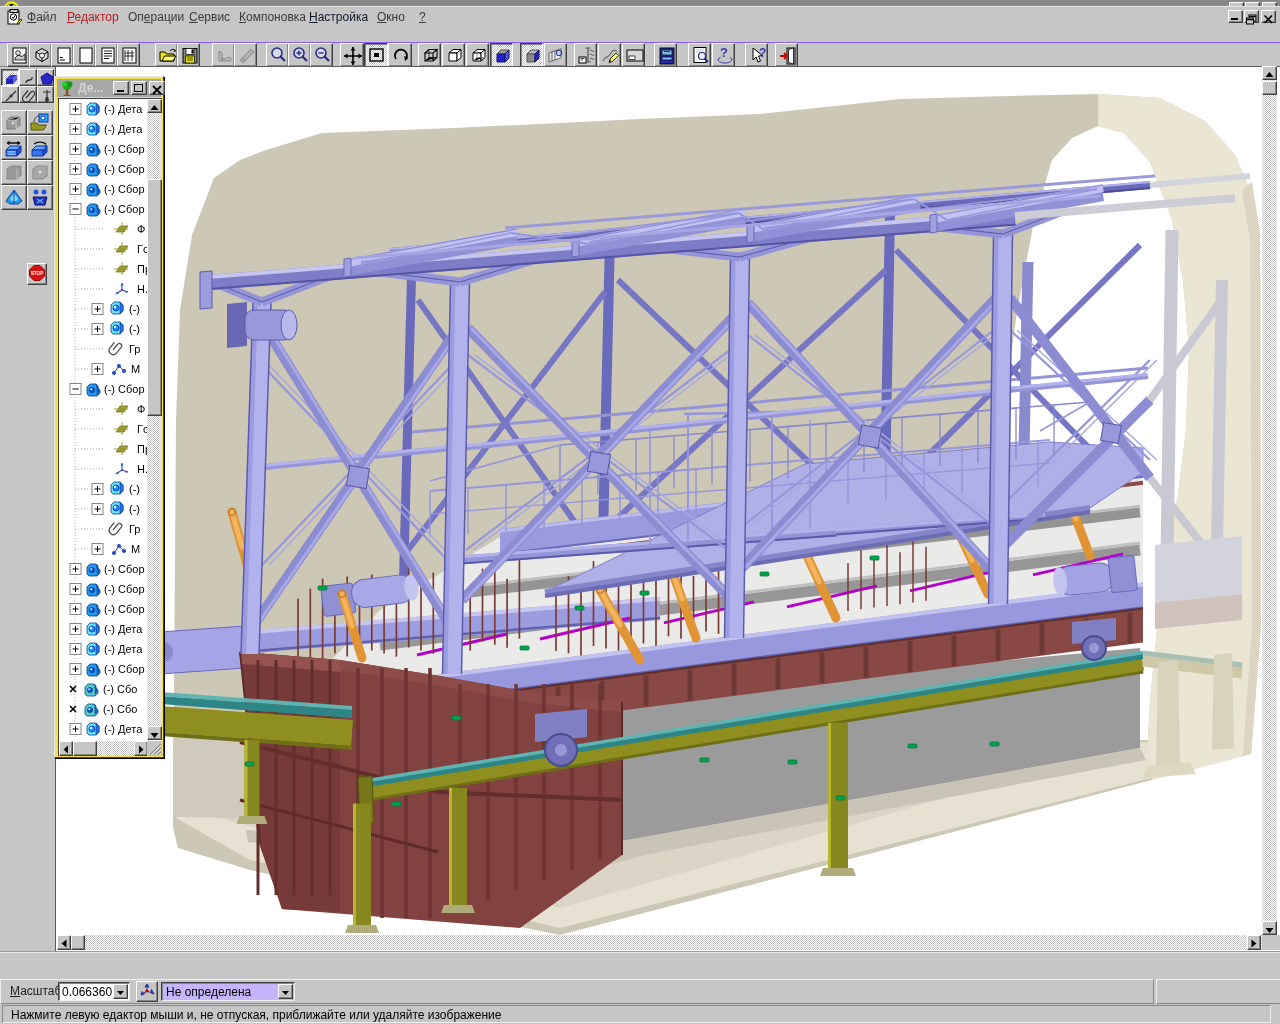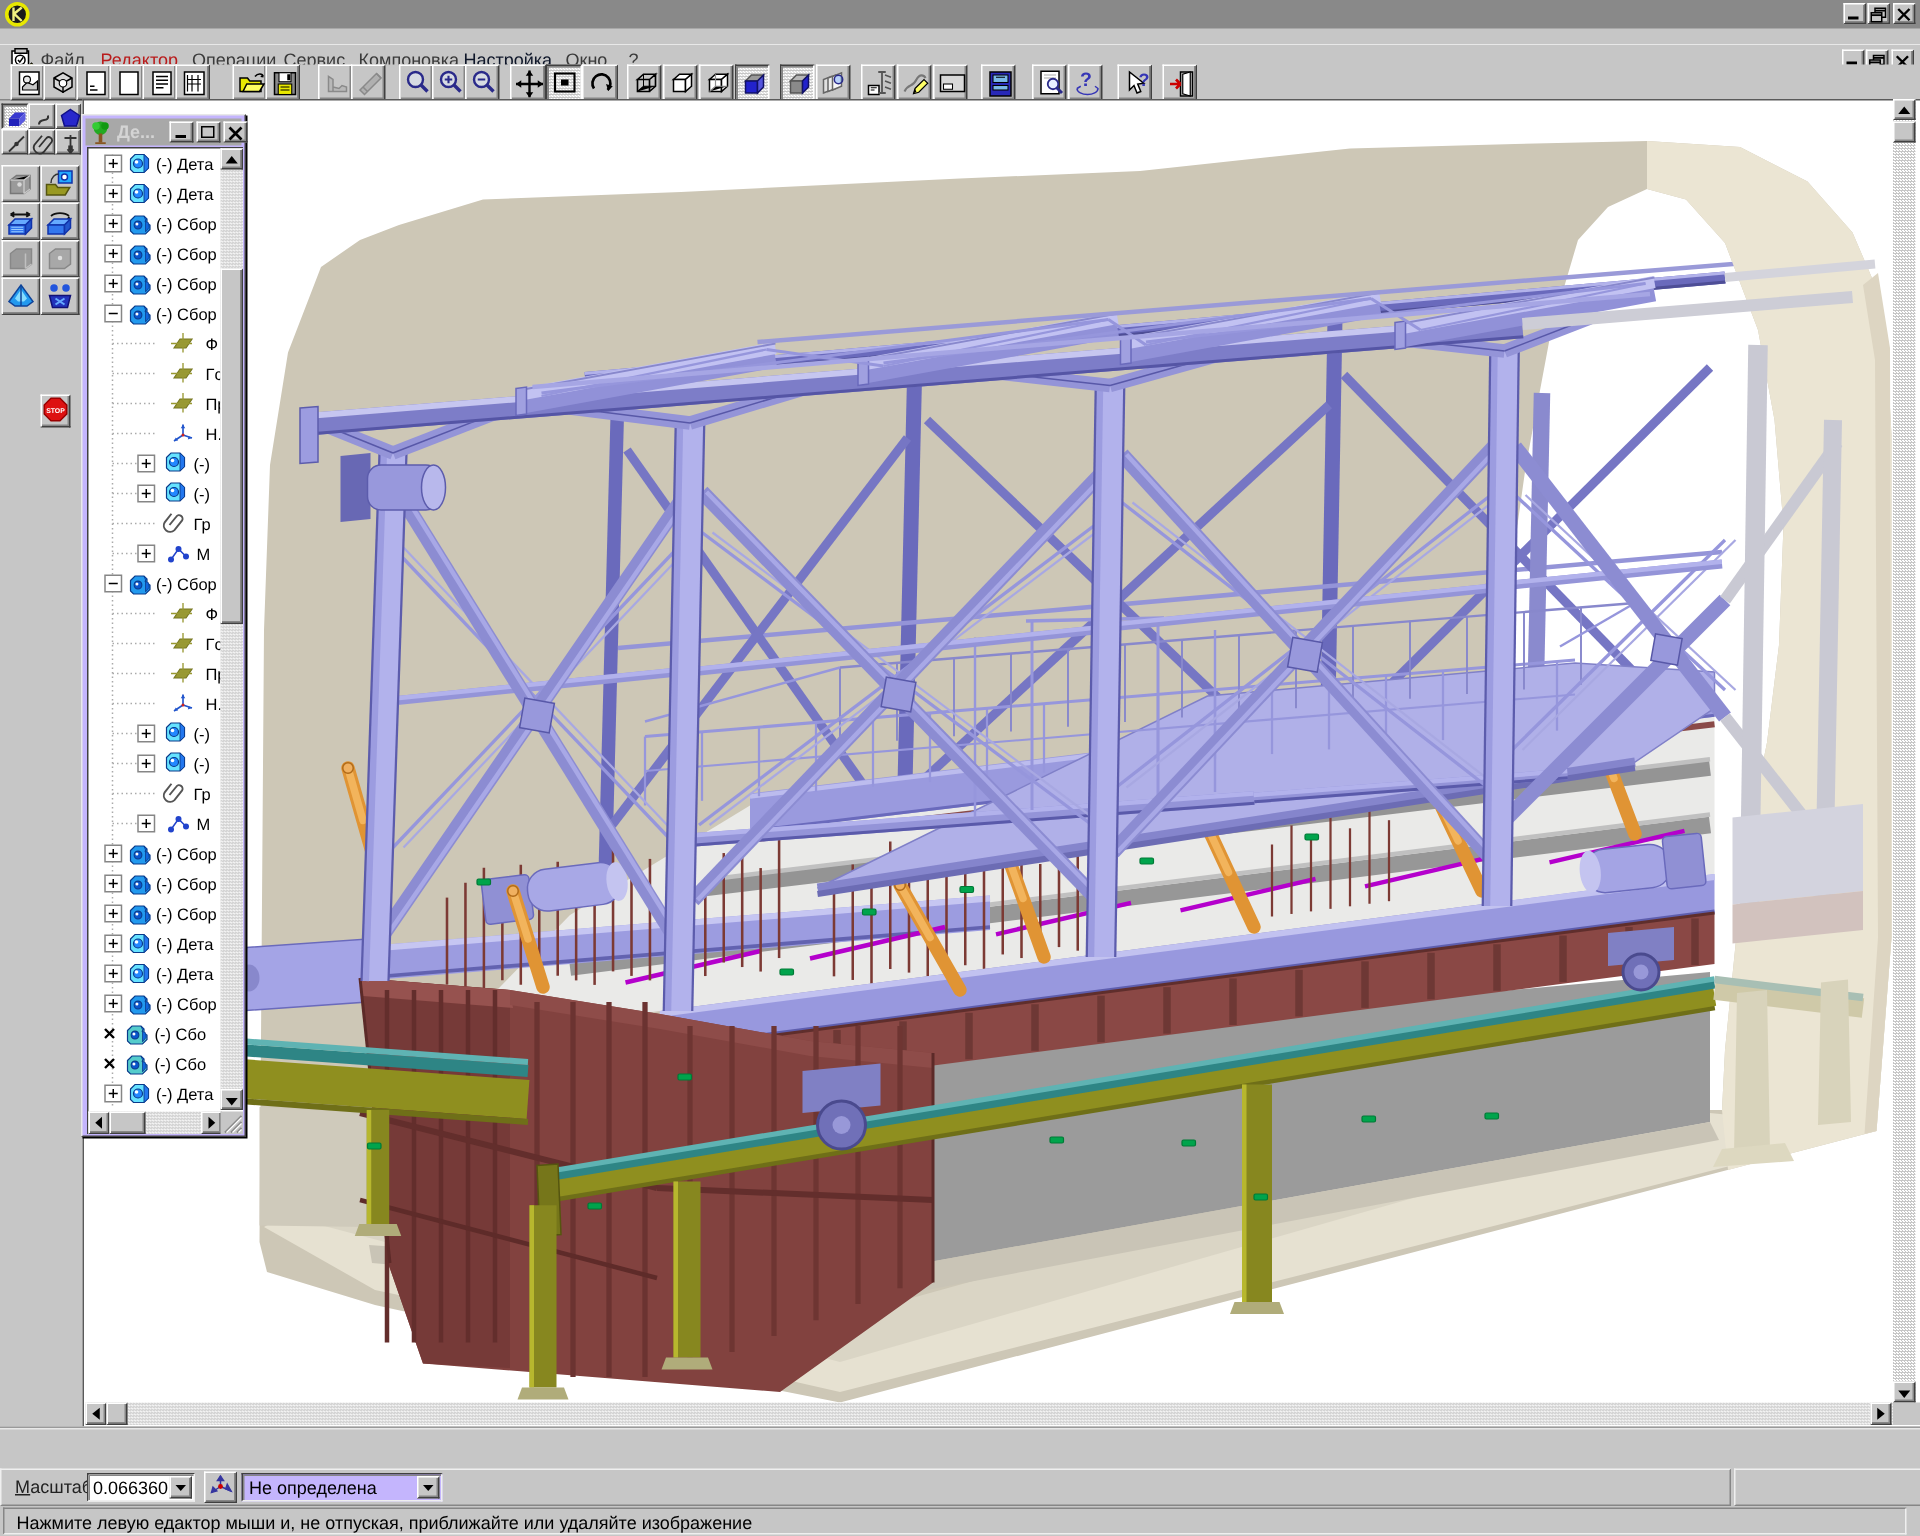--- a/index.html
+++ b/index.html
@@ -29,21 +29,21 @@
         <rect x="1.5" y="5.5" width="7" height="1.2" fill="#000"></rect>
       </svg>
   </div>
   <div class="btn" style="left:1262px;top:2px;width:15px;height:14px;">
     <svg width="13" height="12">
         <path d="M2.5 2 L10 9.5 M10 2 L2.5 9.5" stroke="#000" stroke-width="1.6"></path>
       </svg>
   </div>
 </div>
 
-<div style="position:absolute;left:0;top:29px;width:1280px;height:23px;background:#c6c6c6;border-bottom:6px solid #8b5cf6;box-shadow:inset 0 1px 0 #e8e8e8;">
+<div style="position:absolute;left:0;top:6px;width:1280px;height:37px;background:#c6c6c6;border-bottom:1px solid #8b5cf6;box-shadow:inset 0 1px 0 #e8e8e8;">
   <svg style="position:absolute;left:7px;top:3px" width="16" height="16" viewBox="0 0 16 16">
     <rect x="1" y="2" width="11" height="13" fill="#fff" stroke="#000"></rect>
     <rect x="3" y="0.5" width="8" height="3" fill="#c6c6c6" stroke="#000"></rect>
     <circle cx="6.5" cy="8" r="3.2" fill="none" stroke="#000"></circle>
     <path d="M5 8 l1.2 1.4 L8.5 6.2" stroke="#000" fill="none"></path>
     <path d="M10 14 L14 10 l1 1 -4 4z" fill="#e8e800" stroke="#000" stroke-width="0.7"></path>
   </svg>
   <div style="position:absolute;top:4px;left:27px; font-size:12px;color:#3a3a3a;"><span style="text-decoration:underline">Ф</span>айл</div>
   <div style="position:absolute;top:4px;left:67px; font-size:12px;color:#b91c1c;"><span style="text-decoration:underline">Р</span>едактор</div>
   <div style="position:absolute;top:4px;left:128px;font-size:12px;color:#3a3a3a;">Оп<span style="text-decoration:underline">е</span>рации</div>
@@ -770,21 +770,21 @@
         <path d="M3.5 6.5 L8.5 2.5 V10.5z" fill="#000"></path>
       </svg></div>
   <div class="btn" style="left:14px;top:0;width:14px;height:15px;"></div>
   <div class="btn" style="left:1190px;top:0;width:14px;height:15px;"><svg width="12" height="13">
         <path d="M8.5 6.5 L3.5 2.5 V10.5z" fill="#000"></path>
       </svg></div>
 </div>
 <div style="position:absolute;left:1262px;top:935px;width:18px;height:15px;background:#c6c6c6;"></div>
 <div style="position:absolute;left:0px;top:951px;width:1280px;height:2px;background:#e8e8e8;border-top:1px solid #9a9a9a;"></div>
 
-<div id="treepanel" style="position:absolute;left:54px;top:76px;width:110px;height:682px;background:#c4b5fd;border:1px solid #404040;border-top:1px solid #e8e8e8;border-left:1px solid #e8e8e8;box-shadow:1px 1px 0 #000;">
+<div id="treepanel" style="position:absolute;left:54px;top:76px;width:110px;height:682px;background:#fde047;border:1px solid #404040;border-top:1px solid #e8e8e8;border-left:1px solid #e8e8e8;box-shadow:1px 1px 0 #000;">
 <div style="position:absolute;left:2px;top:2px;right:2px;height:18px;background:#a8a8a8;">
   <svg width="16" height="16" style="position:absolute;left:2px;top:1px">
         <circle cx="8" cy="5.5" r="4.5" fill="#22aa22"></circle>
         <circle cx="5" cy="4" r="2.5" fill="#33cc33"></circle>
         <circle cx="11" cy="4" r="2.5" fill="#119911"></circle>
         <rect x="6.8" y="9" width="2.4" height="6" fill="#885522"></rect>
         <path d="M4.5 15.5 h7" stroke="#885522" stroke-width="1.5"></path>
       </svg>
   <div style="position:absolute;left:21px;top:2px;font-size:12px;font-weight:bold;color:#d4d4d4;">Де...</div>
   <div class="btn" style="left:56px;top:2px;width:16px;height:14px;">

